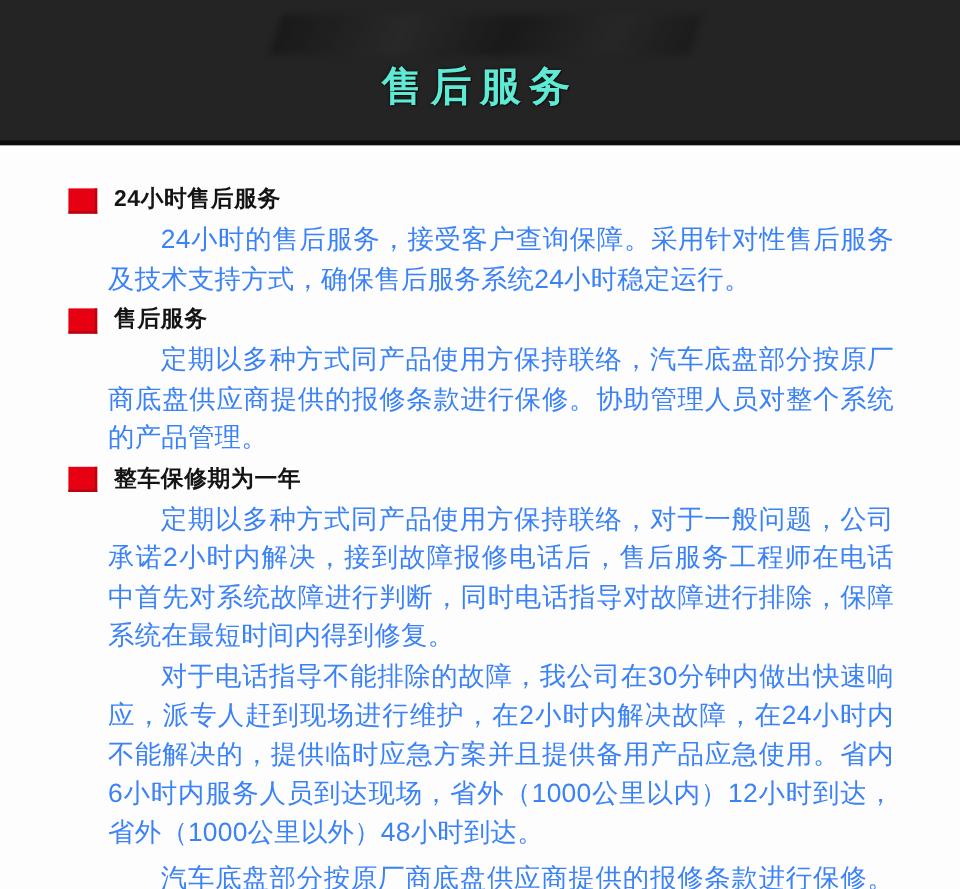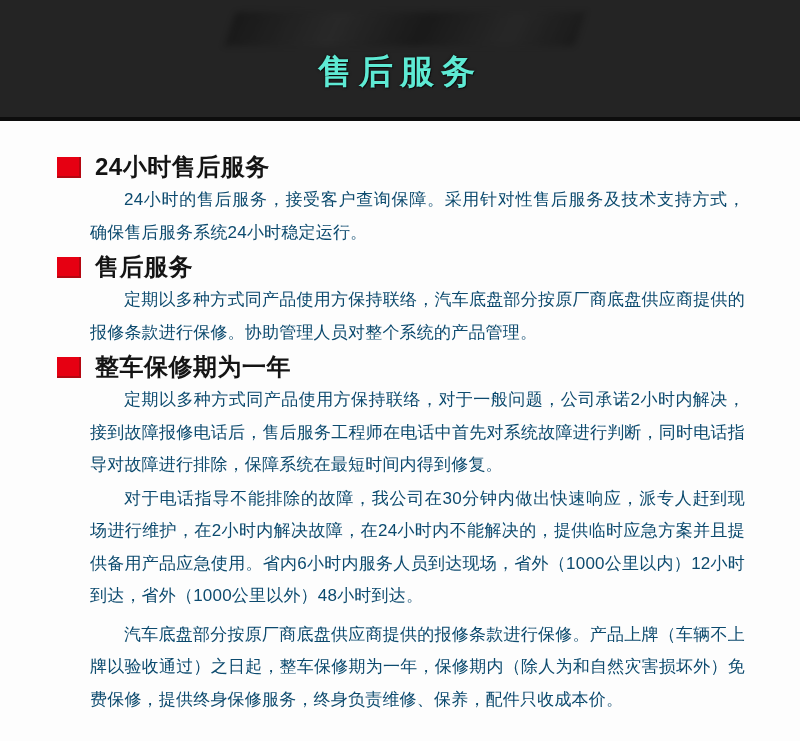--- a/index.html
+++ b/index.html
@@ -70,31 +70,31 @@
     width: 24px;
     height: 21px;
     background: #e60012;
     border-right: 2px solid #b40711;
     border-bottom: 2px solid #b40711;
     box-sizing: border-box;
     flex: 0 0 auto;
     margin-right: 14px;
   }
   .section-title {
-    font-size: 24px;
+    font-size: 19px;
     font-weight: bold;
     color: #141414;
     line-height: 24px;
     letter-spacing: 0.5px;
   }
   .para {
     margin: 0 0 1px 33px;
-    font-size: 17px;
+    font-size: 22px;
     line-height: 32.5px;
-    color: #0c4a6e;
+    color: #3b82f6;
     text-align: justify;
     text-indent: 2em;
     letter-spacing: 0.2px;
   }
 </style>
 </head>
 <body>
 
 <div class="page">
 

